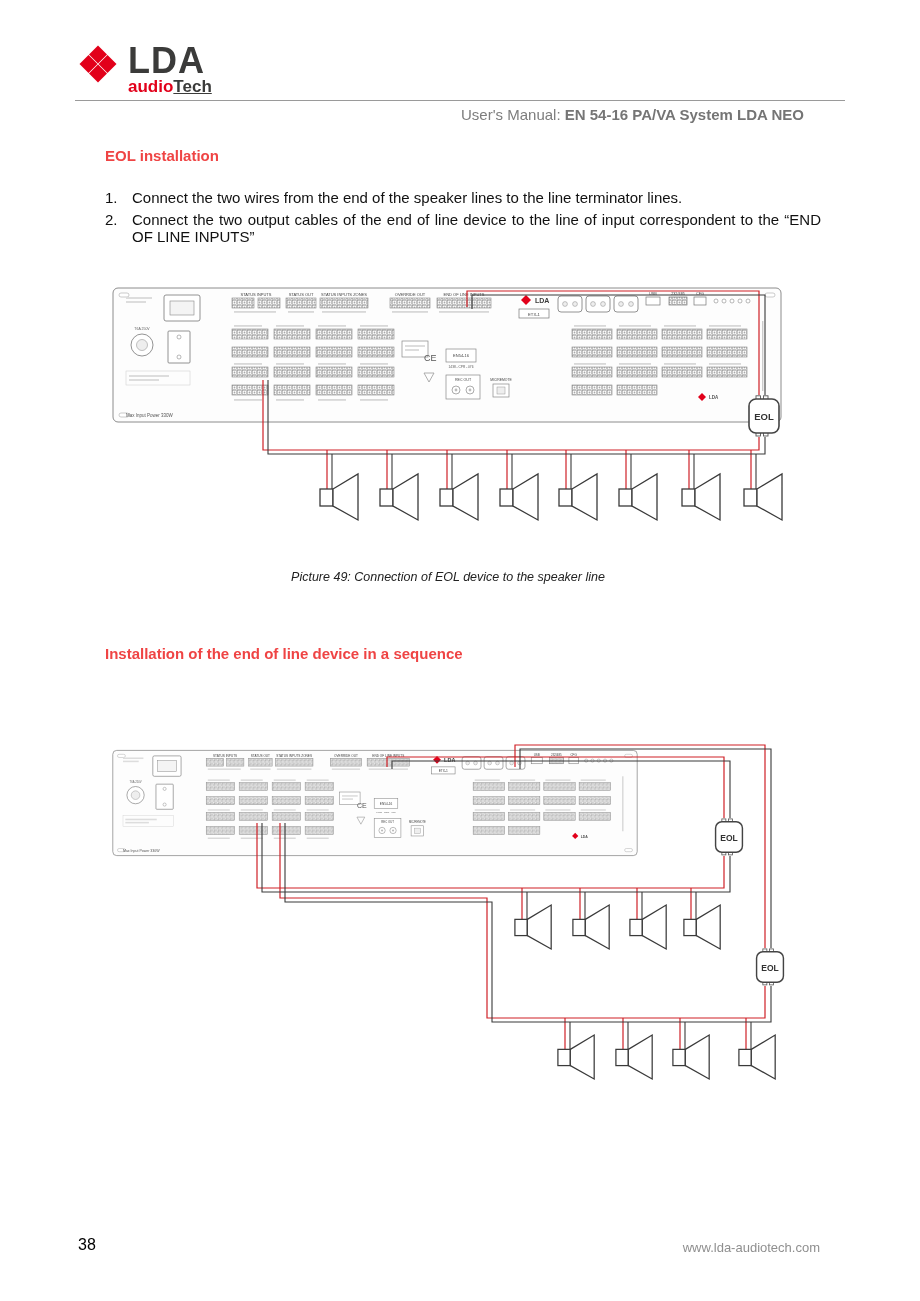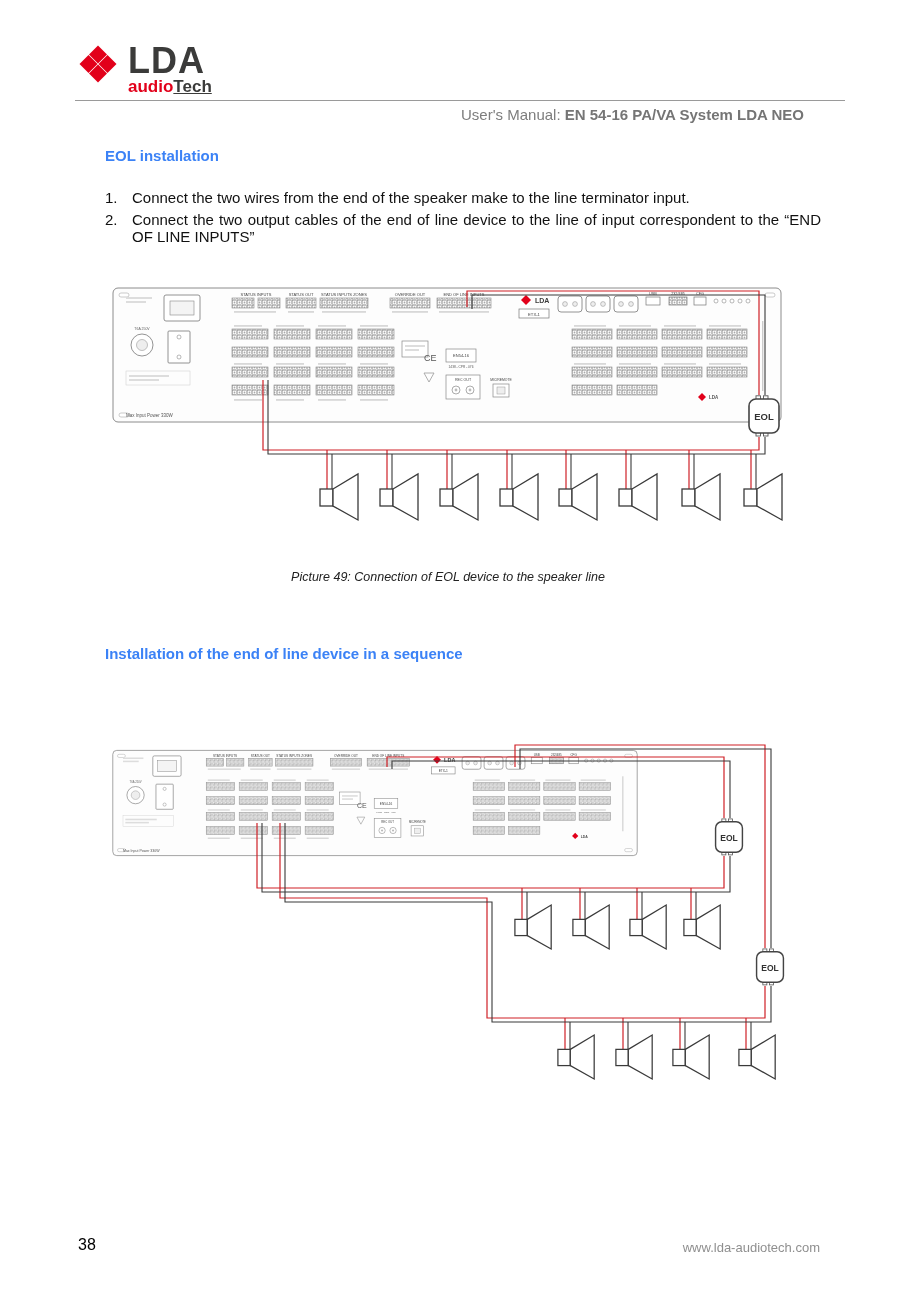--- a/index.html
+++ b/index.html
@@ -11,21 +11,21 @@
   
   .logo { position:absolute; left:77px; top:45px; display:flex; gap:9px; align-items:flex-start; }
   .lda-word { font-size:36px; font-weight:bold; color:#3b3b3a; line-height:32px; letter-spacing:1px; }
   .audiotech { font-size:17px; line-height:19px; font-weight:bold; }
   .audiotech .red { color:#e2001a; }
   .audiotech .dark { color:#3b3b3a;text-decoration:underline; }
   .header-title { position:absolute; right:116px; top:70px; font-size:15px; color:#7d7d7d;margin-top:36px; }
   .header-title .strong { font-weight:bold; color:#757575; }
   .header-rule { position:absolute; left:75px; top:100px; width:770px; border-top:1px solid #9a9a9a; }
   
-  .h-section { position:absolute; left:105px; font-size:15px; font-weight:bold; color:#3b82f6; }
+  .h-section { position:absolute; left:105px; font-size:15px; font-weight:bold; color:#ef4444; }
   #h-eol { top:147px; }
   #h-seq { top:645px; }
   .steps { position:absolute; left:105px; top:189px; width:716px; font-size:15px; line-height:17.5px; }
   .step { display:flex; margin-bottom:4px; }
   .step .num { width:27px; flex:none; }
   .step .txt { flex:1; text-align:justify; }
   .para { position:absolute; left:105px; top:666px; width:716px; font-size:15px; line-height:17.3px;
           text-align:justify; text-indent:42px; color:#000; }
   .figure { position:absolute; left:75px; }
   #fig49 { top:280px; }
@@ -260,21 +260,21 @@
       <span class="strong">EN 54-16 PA/VA System LDA NEO</span>
     </div>
     <div class="header-rule"></div>
   </header>
 
   <h2 class="h-section" id="h-eol">EOL installation</h2>
 
   <div class="steps">
     <div class="step">
       <span class="num">1.</span>
-      <span class="txt">Connect the two wires from the end of the speaker make to the line terminator input.</span>
+      <span class="txt">Connect the two wires from the end of the speaker lines to the line terminator lines.</span>
     </div>
     <div class="step">
       <span class="num">2.</span>
       <span class="txt">Connect the two output cables of the end of line device to the line of input correspondent to the “END OF LINE INPUTS”</span>
     </div>
   </div>
 
   <svg class="figure" id="fig49" width="770" height="265" viewBox="0 0 770 265">
     <use href="#neo-panel" x="37" y="5" width="670" height="140"></use>
 

